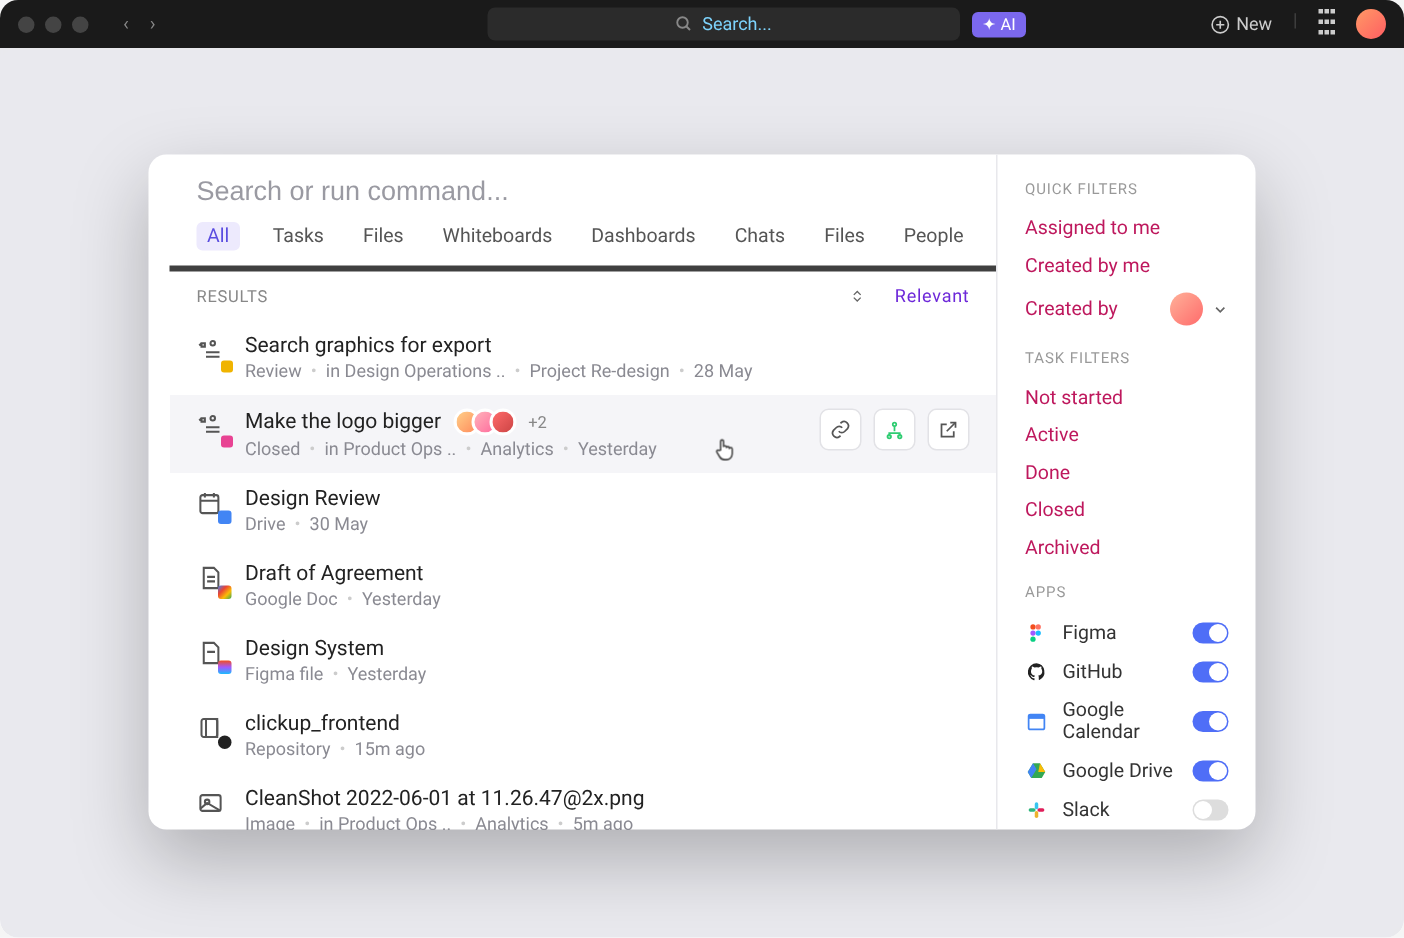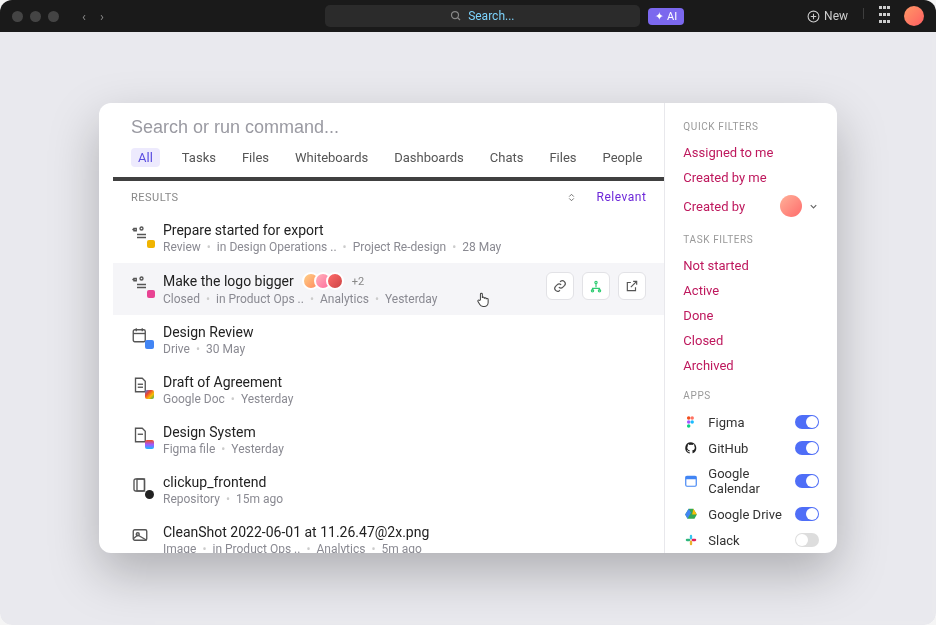--- a/index.html
+++ b/index.html
@@ -261,21 +261,21 @@
             <div class="result-icon">
               <svg width="18" height="18" viewBox="0 0 24 24" fill="none" stroke="#555" stroke-width="1.8">
                 <path d="M4 6 h3 v3 h-3z M4 6 l-2 2"></path>
                 <circle cx="14" cy="6" r="2"></circle>
                 <path d="M8 14 h12 M8 18 h12"></path>
               </svg>
               <div class="status-sq" style="background:#f0b400"></div>
             </div>
             <div class="result-body">
               <div class="result-title">
-                <span>Prepare started for export</span>
+                <span>Search graphics for export</span>
               </div>
               <div class="result-sub">
                 <span>Review</span>
                 <span class="dot-sep">•</span>
                 <span>in Design Operations ..</span>
                 <span class="dot-sep">•</span>
                 <span>Project Re-design</span>
                 <span class="dot-sep">•</span>
                 <span>28 May</span>
               </div>

